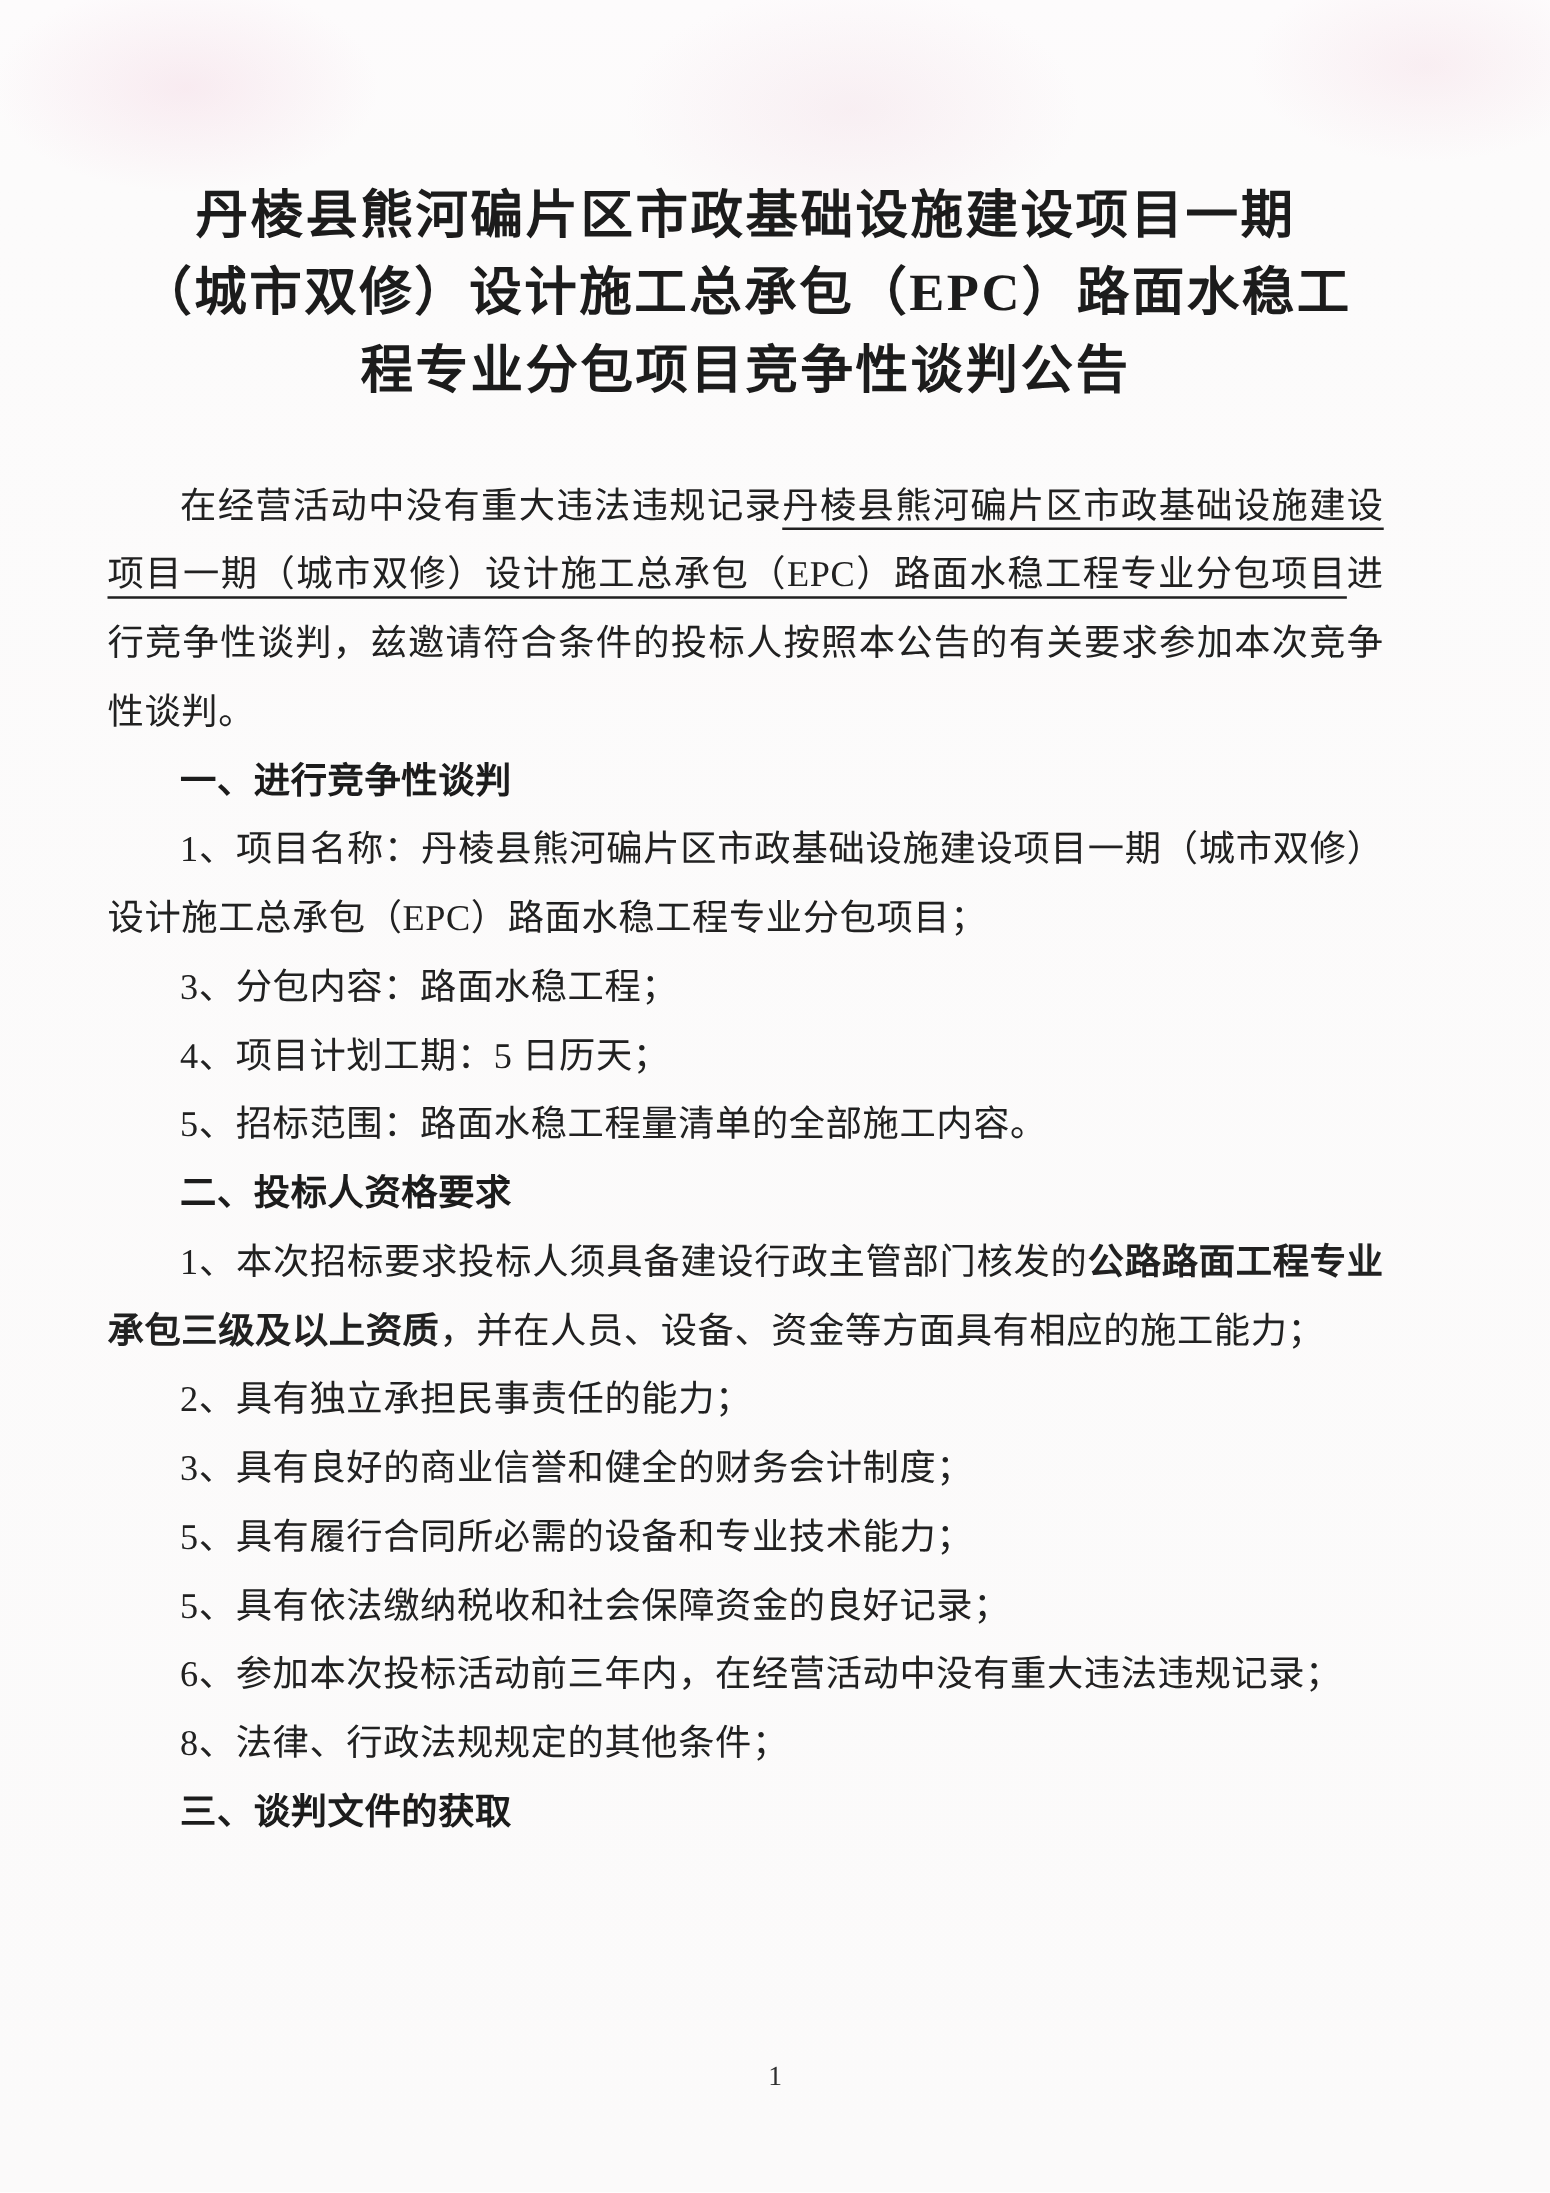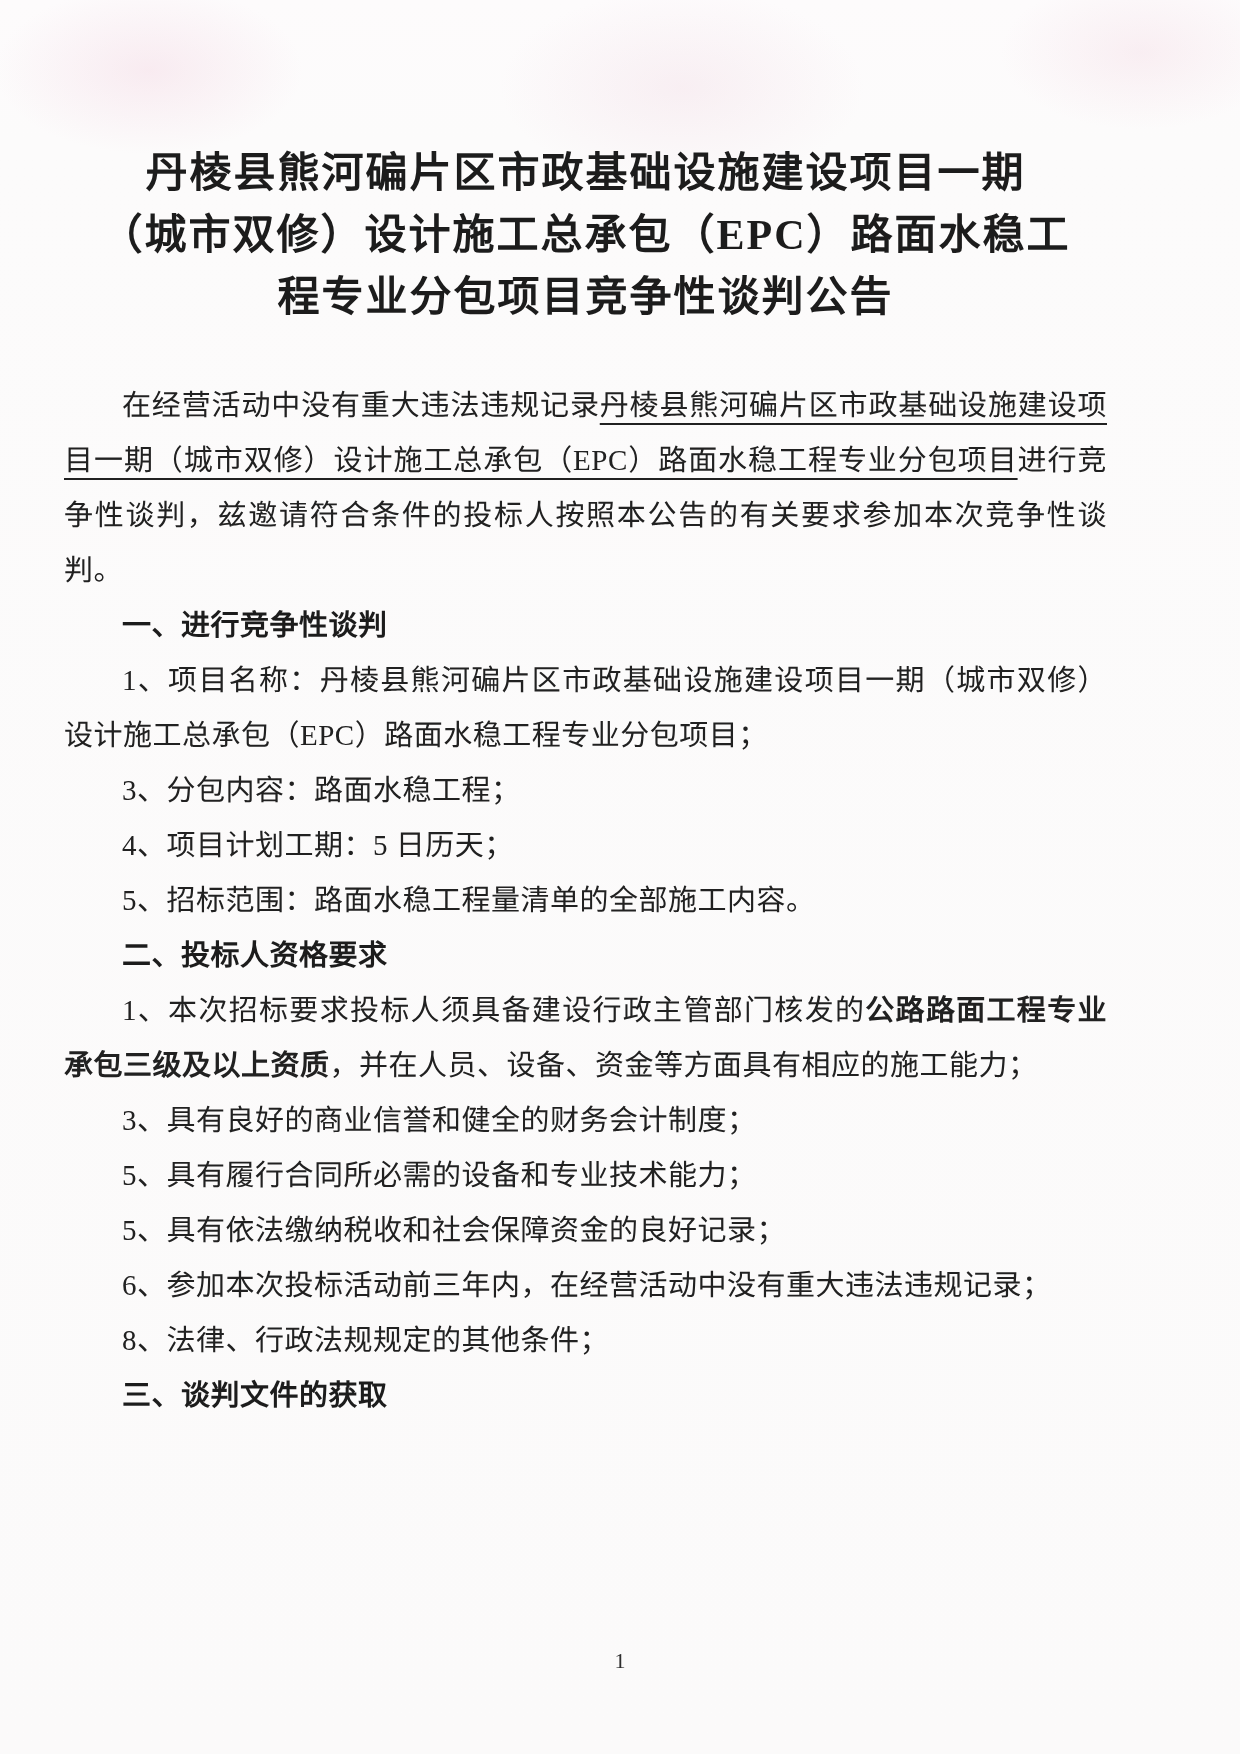--- a/index.html
+++ b/index.html
@@ -5,21 +5,21 @@
   html, body {
     margin: 0;
     padding: 0;
     background: #ffffff;
   }
   .page {
     position: relative;
     width: 1240px;
     height: 1754px;
     box-sizing: border-box;
-    padding: 142px 133px 0 64px;
+    padding: 142px 133px 0 86px;
     overflow: hidden;
     color: #212121;
     font-family: "Liberation Serif", "DejaVu Serif", serif;
     background:
       radial-gradient(ellipse 220px 120px at 12% 4%, rgba(240,205,220,0.35), rgba(240,205,220,0) 70%),
       radial-gradient(ellipse 260px 140px at 55% 5%, rgba(238,210,222,0.30), rgba(238,210,222,0) 70%),
       radial-gradient(ellipse 200px 110px at 92% 3%, rgba(240,208,220,0.30), rgba(240,208,220,0) 70%),
       linear-gradient(180deg, #fdfbfc 0%, #fcfbfb 8%, #fbfafa 100%);
   }
   .doc-title {
@@ -86,20 +86,21 @@
         <section>
           <h2 class="sec-heading">一、进行竞争性谈判</h2>
           <p class="item">1、项目名称：丹棱县熊河碥片区市政基础设施建设项目一期（城市双修）设计施工总承包（EPC）路面水稳工程专业分包项目；</p>
           <p class="item">3、分包内容：路面水稳工程；</p>
           <p class="item">4、项目计划工期：5 日历天；</p>
           <p class="item">5、招标范围：路面水稳工程量清单的全部施工内容。</p>
         </section>
         <section>
           <h2 class="sec-heading">二、投标人资格要求</h2>
           <p class="item"><span>1、本次招标要求投标人须具备建设行政主管部门核发的</span><span class="b">公路路面工程专业承包三级及以上资质</span><span>，并在人员、设备、资金等方面具有相应的施工能力；</span></p>
+          <p class="item">2、具有独立承担民事责任的能力；</p>
           <p class="item">3、具有良好的商业信誉和健全的财务会计制度；</p>
           <p class="item">5、具有履行合同所必需的设备和专业技术能力；</p>
           <p class="item">5、具有依法缴纳税收和社会保障资金的良好记录；</p>
           <p class="item">6、参加本次投标活动前三年内，在经营活动中没有重大违法违规记录；</p>
           <p class="item">8、法律、行政法规规定的其他条件；</p>
         </section>
         <section>
           <h2 class="sec-heading">三、谈判文件的获取</h2>
         </section>
       </div>

